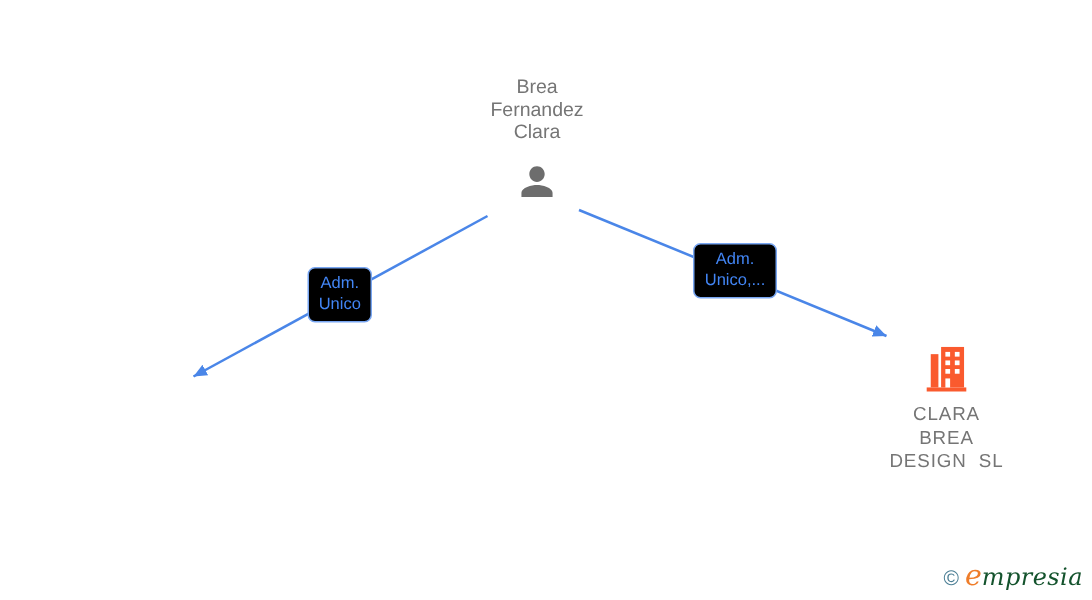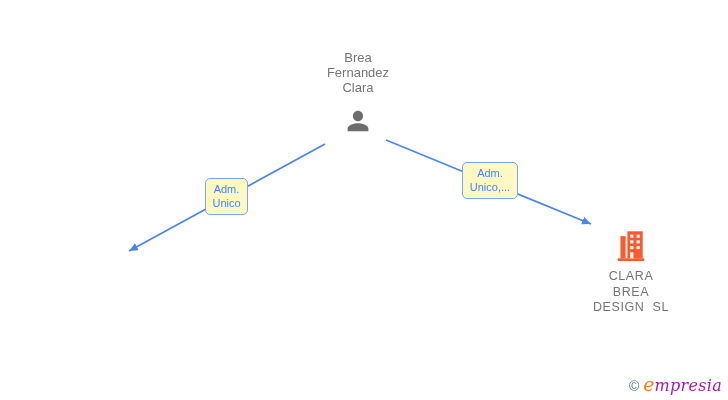--- a/index.html
+++ b/index.html
@@ -13,34 +13,34 @@
   .person-name{font-size:13px;line-height:15px;color:#757575;text-align:center;white-space:pre-line;}
   .person-icon{margin-top:11px;line-height:0;}
   .company-node-left{left:38px;top:261px;width:120px;}
   .company-node-right{left:566px;top:228px;width:130px;}
   .company-icon{line-height:0;}
   .company-name{margin-top:5px;font-size:12px;line-height:15px;color:#757575;
     text-align:center;white-space:pre-line;letter-spacing:0.2px;}
   .company-name-right{font-size:12.5px;line-height:15.5px;letter-spacing:0.6px;word-spacing:4px;}
   .edge-label{
     position:absolute;z-index:3;display:flex;align-items:center;justify-content:center;
-    box-sizing:border-box;background:#fef9c3;border:1px solid #78a6f2;border-radius:5px;
+    box-sizing:border-box;background:#000000;border:1px solid #78a6f2;border-radius:5px;
     color:#4285f4;font-size:11px;line-height:13.5px;text-align:center;white-space:pre-line;
     cursor:pointer;
   }
   .edge-label-left{left:205px;top:178px;width:43px;height:37px;}
   .edge-label-right{left:462px;top:162px;width:56px;height:37px;}
   .brand{
     position:absolute;right:6px;bottom:5px;z-index:2;display:flex;align-items:baseline;
     cursor:pointer;user-select:none;
   }
   .brand-copy{font-size:14px;color:#4c7f95;margin-right:4px;}
   .brand-script{font-family:"DejaVu Serif",serif;font-style:italic;}
   .brand-e{color:#ef7d2a;font-size:19px;}
-  .brand-rest{color:#a21caf;font-size:16px;letter-spacing:0.3px;}
+  .brand-rest{color:#14532d;font-size:16px;letter-spacing:0.3px;}
 </style>
 </head>
 <body>
 
 <div class="canvas">
 
   <svg class="lines" width="728" height="400">
     <defs>
       <marker id="arrow" markerUnits="userSpaceOnUse" markerWidth="11" markerHeight="9" refX="9" refY="4" orient="auto">
         <path d="M0,0 L9,4 L0,8 z" fill="#4a86e8"></path>

